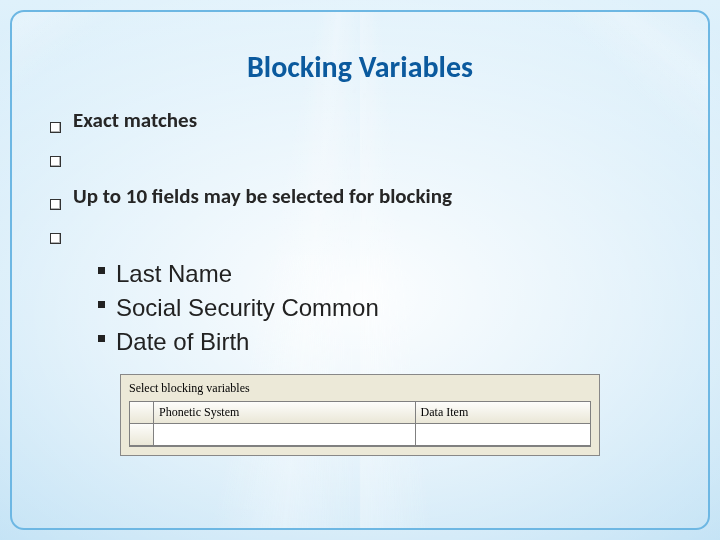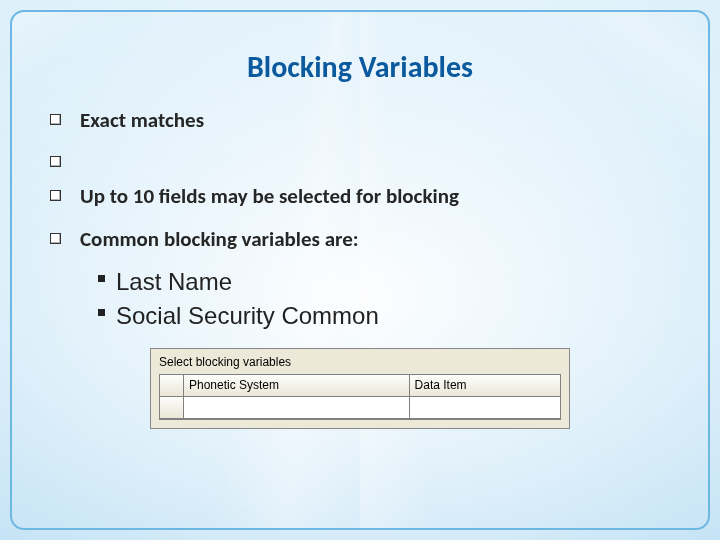--- a/index.html
+++ b/index.html
@@ -74,22 +74,22 @@
     font-size: 30px;
     margin: 6px 0 22px 0;
   }
   ul.main {
     list-style: none;
     margin: 0;
     padding: 0;
   }
   ul.main > li {
     display: flex;
-    align-items: flex-start;
-    gap: 19px;
+    align-items: flex-end;
+    gap: 12px;
     margin: 0 0 16px 4px;
   }
   .bullet-box {
     width: 11px;
     height: 11px;
     flex: 0 0 11px;
     margin-top: 7px;
     border: 1.5px solid #333;
     background: #fff;
     box-shadow: inset -1px -1px 0 rgba(0,0,0,0.3);
@@ -118,22 +118,22 @@
     content: "";
     position: absolute;
     left: 0;
     top: 7px;
     width: 7px;
     height: 7px;
     background: #222;
   }
   .screenshot {
     margin: 18px auto 0 auto;
-    width: 420px;
-    font-family: Liberation Sans, sans-serif;
+    width: 480px;
+    font-family: Liberation Serif, serif;
     font-size: 12px;
     color: #000;
   }
   .win-panel {
     border: 1px solid #888;
     background: #ece9d8;
     padding: 6px 8px 8px 8px;
   }
   .sel-label {
     margin-bottom: 5px;
@@ -180,27 +180,27 @@
       </li>
       <li>
         <span class="bullet-box"></span>
       </li>
       <li>
         <span class="bullet-box"></span>
         <span class="bullet-text">Up to 10 fields may be selected for blocking</span>
       </li>
       <li>
         <span class="bullet-box"></span>
-        <span class="bullet-text">Common blocking variables are:</span>
       </li>
     </ul>
 
     <ul class="sub">
       <li>Last Name</li>
       <li>Social Security Common</li>
+      <li>Date of Birth</li>
     </ul>
 
     <div class="screenshot">
       <div class="win-panel">
         <div class="sel-label">Select blocking variables</div>
         <div class="grid">
           <div class="corner"></div>
           <div class="hdr">Phonetic System</div>
           <div class="hdr">Data Item</div>
           <div class="corner"></div>

